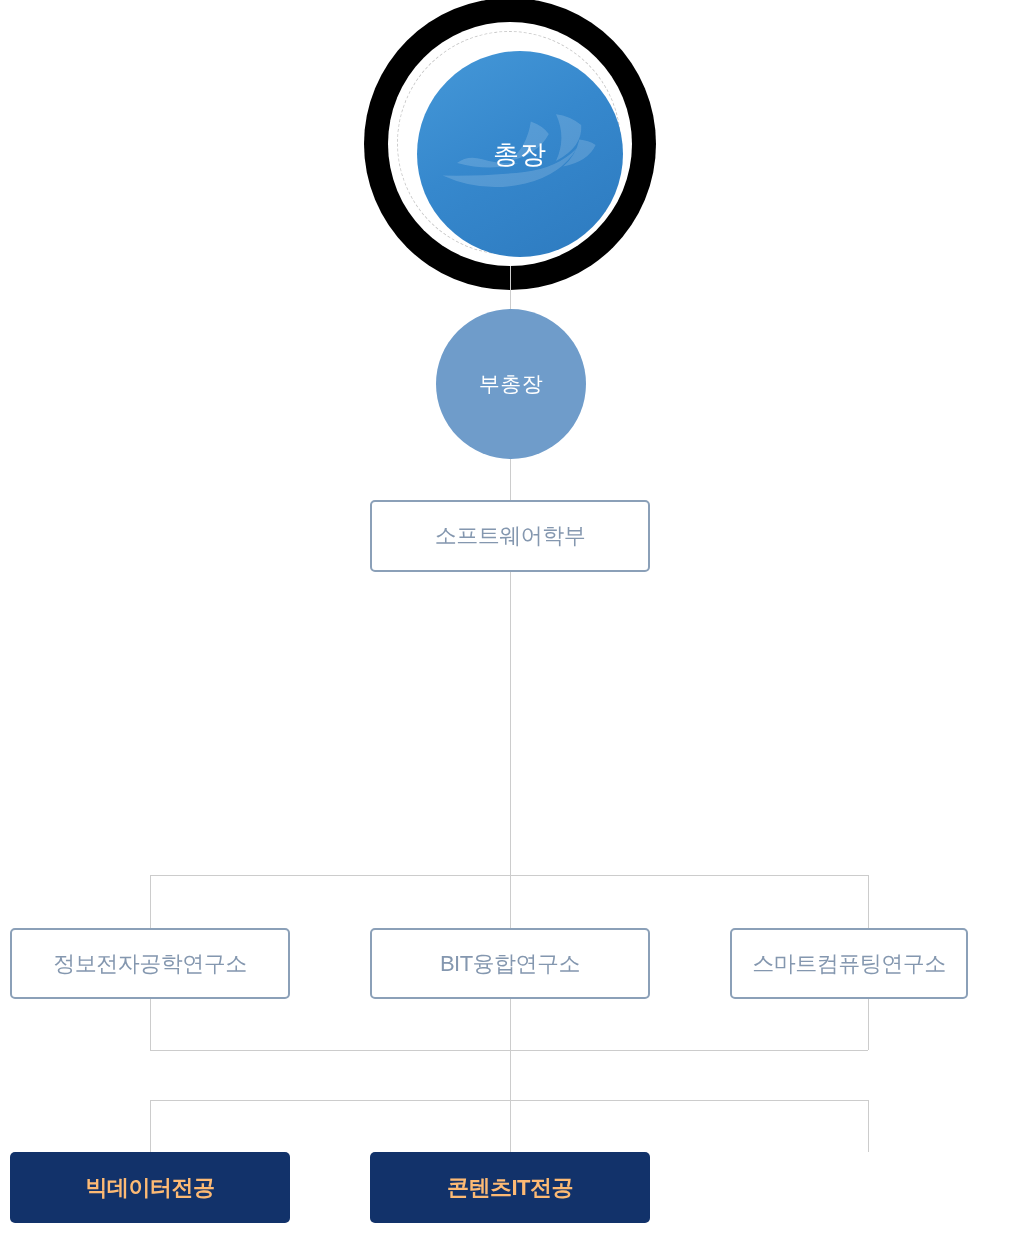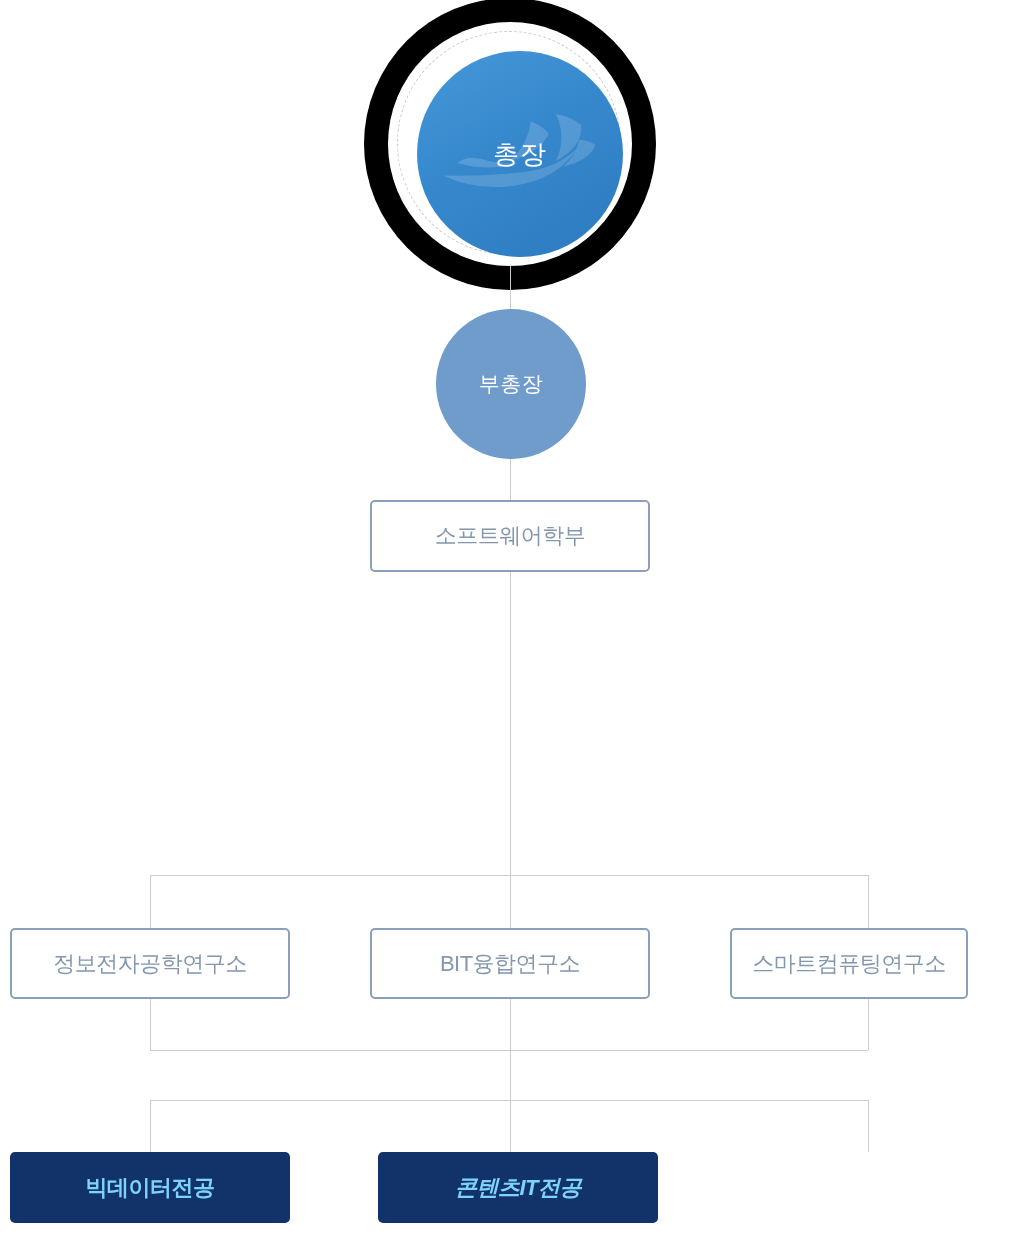--- a/index.html
+++ b/index.html
@@ -95,25 +95,25 @@
   .box-inst-2 { left: 370px; }
   .box-inst-3 { left: 730px; width: 238px; }
 
   
   .node-major {
     position: absolute;
     width: 280px; height: 71px; top: 1152px;
     background: #12326a;
     border-radius: 5px;
     display: flex; align-items: center; justify-content: center;
-    color: #7dd3fc; font-size: 22px; font-weight: bold; letter-spacing: -0.5px;
+    color: #fdba74; font-size: 22px; font-weight: bold; letter-spacing: -0.5px;
     z-index: 2;
   }
   .box-major-1 { left: 10px; }
-  .box-major-2 { left: 378px; font-style: italic; }
+  .box-major-2 { left: 370px; }
   .box-major-3 { left: 730px; width: 278px; }
 </style>
 </head>
 <body>
 
 <div class="stage">
 
   <div class="line v center-line-top"></div>
   <div class="line v center-line-main"></div>
 

